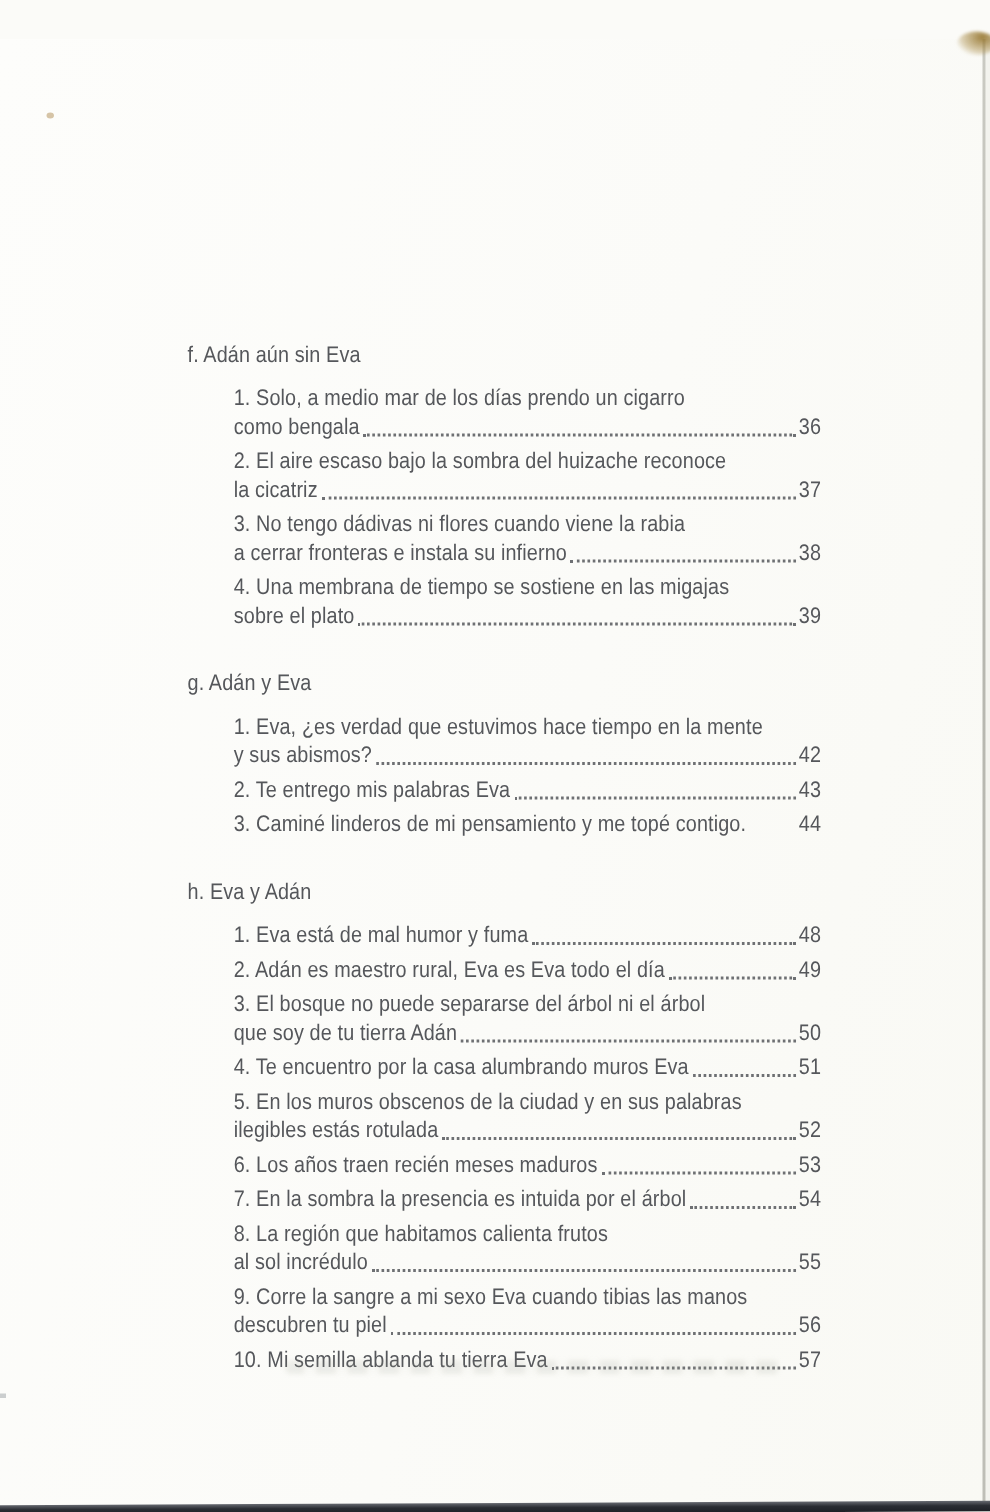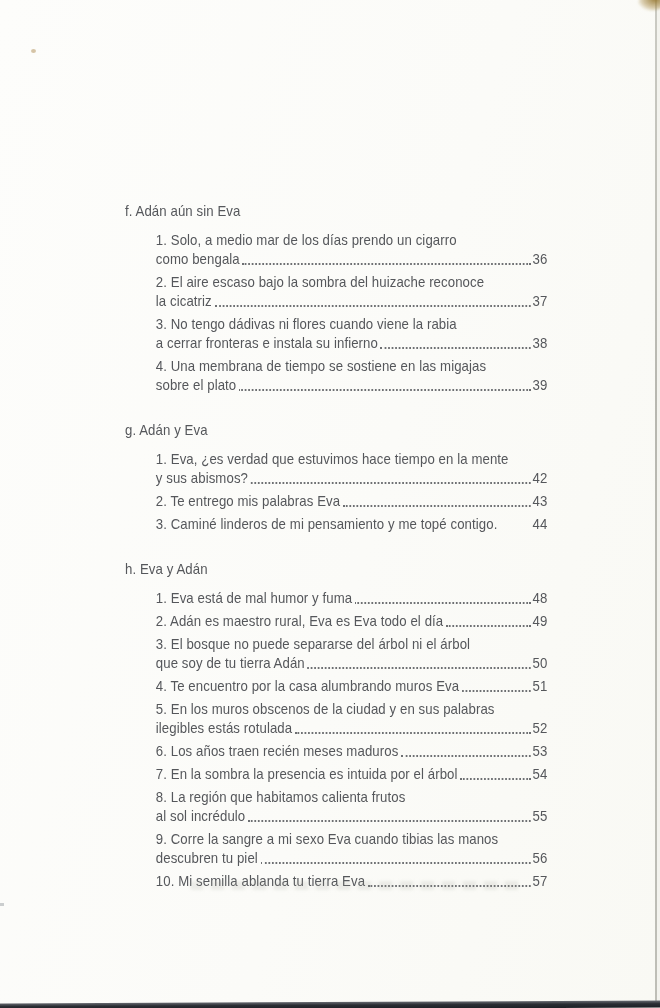--- a/index.html
+++ b/index.html
@@ -6,20 +6,21 @@
   body {
     width: 660px; height: 1008px;
     overflow: hidden;
     position: relative;
     background: #fbfbf8;
     font-family: "Liberation Sans", "DejaVu Sans", sans-serif;
   }
   .page {
     position: absolute; inset: 0;
     background: linear-gradient(105deg, #fdfdfb 0%, #fbfbf8 55%, #f9f9f4 100%);
+    margin-top: 26px;
   }
   
   .edge-shadow-right {
     position: absolute; top: 0; bottom: 5px; left: 657px; right: 0;
     background: #f3f3ee;
   }
   .edge-line {
     position: absolute; top: 0; bottom: 5px; left: 655px; width: 1.5px;
     background: linear-gradient(#c2c2ba, #abab a3 40%, #b4b4ac);
     background: linear-gradient(#c2c2ba, #ababa3 40%, #b4b4ac);

